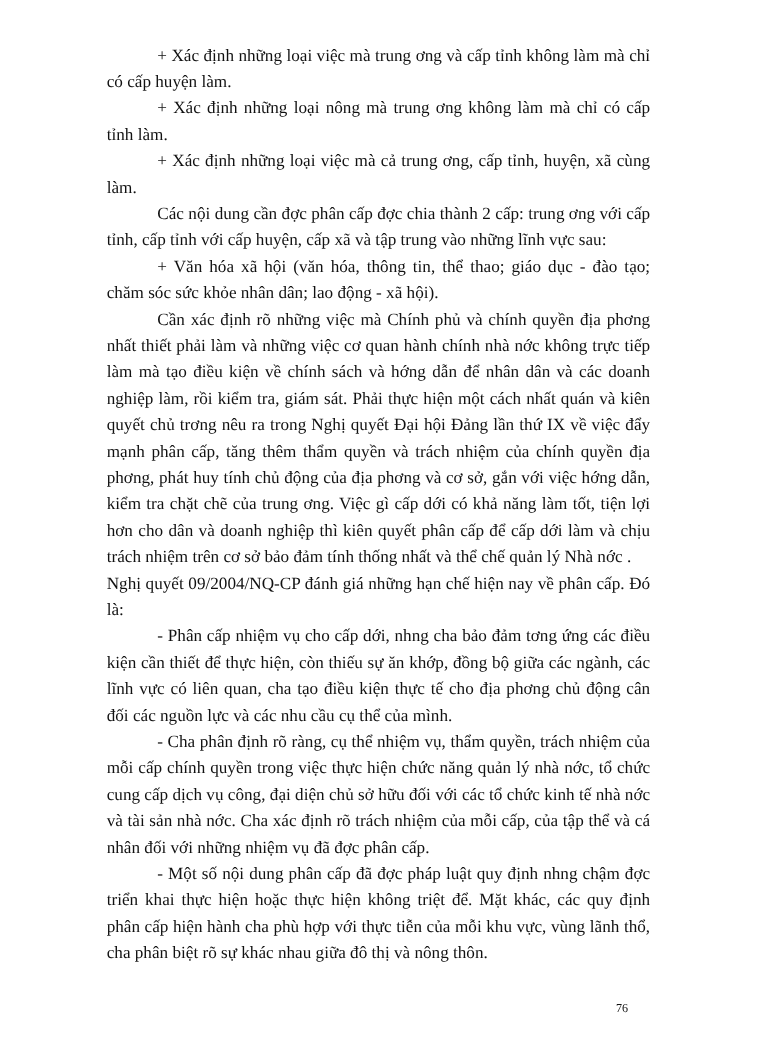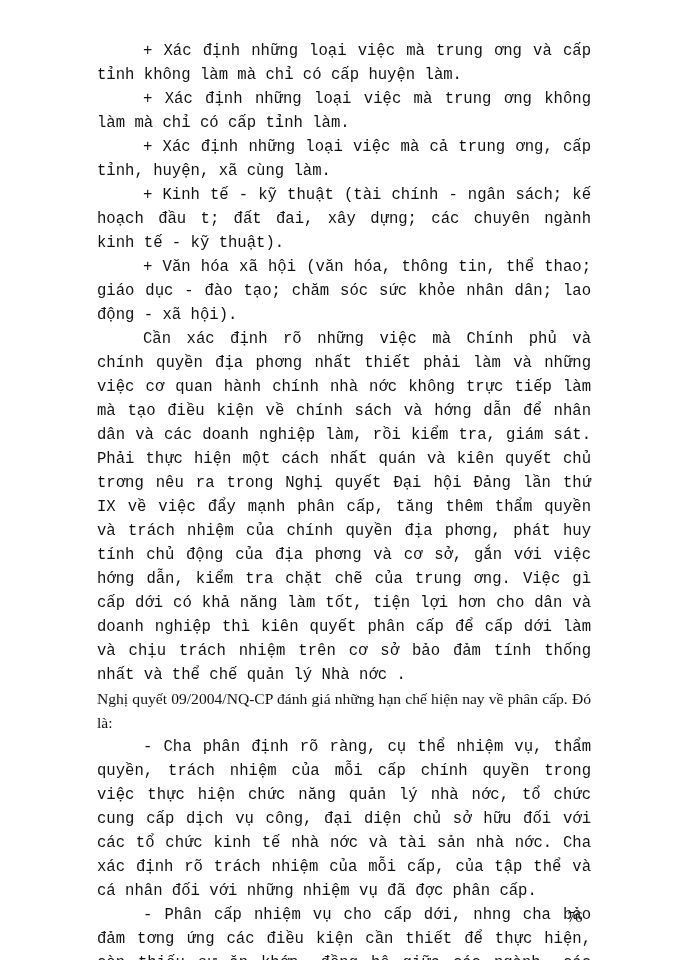--- a/index.html
+++ b/index.html
@@ -23,42 +23,41 @@
     }
     .para {
       margin: 0;
       font-size: 15.6px;
       line-height: 24px;
       text-align: justify;
       text-align-last: left;
     }
     .para.indent {
       text-indent: 46px;
-      font-family: Liberation Mono, monospace;
     }
     .page-number {
       position: absolute;
       left: 560px;
       top: 905px;
       width: 30px;
-      text-align: center;
-      font-size: 15px;
+      text-align: left;
+      font-size: 11px;
       line-height: 24px;
     }
   </style>
 </head>
 <body>
 
 <div class="page">
   <p class="para indent">+ Xác định những loại việc mà trung ơng   và cấp tỉnh không làm mà chỉ có cấp huyện làm.</p>
-  <p class="para indent">+ Xác định những loại việc mà trung ơng   không làm mà chỉ có cấp tỉnh làm.</p>
+  <p class="para indent">+ Xác định những loại nông mà trung ơng   không làm mà chỉ có cấp tỉnh làm.</p>
   <p class="para indent">+ Xác định những loại việc mà cả trung ơng,   cấp tỉnh, huyện, xã cùng làm.</p>
-  <p class="para indent">+ Kinh tế - kỹ thuật (tài chính - ngân sách; kế hoạch đầu t;   đất đai, xây dựng; các chuyên ngành kinh tế - kỹ thuật).</p>
+  <p class="para indent">Các nội dung cần đợc   phân cấp đợc   chia thành 2 cấp: trung ơng   với cấp tỉnh, cấp tỉnh với cấp huyện, cấp xã và tập trung vào những lĩnh vực sau:</p>
   <p class="para indent">+ Văn hóa xã hội (văn hóa, thông tin, thể thao; giáo dục - đào tạo; chăm sóc sức khỏe nhân dân; lao động - xã hội).</p>
   <p class="para indent">Cần xác định rõ những việc mà Chính phủ và chính quyền địa phơng   nhất thiết phải làm và những việc cơ quan hành chính nhà nớc   không trực tiếp làm mà tạo điều kiện về chính sách và hớng   dẫn để nhân dân và các doanh nghiệp làm, rồi kiểm tra, giám sát. Phải thực hiện một cách nhất quán và kiên quyết chủ trơng   nêu ra trong Nghị quyết Đại hội Đảng lần thứ IX về việc đẩy mạnh phân cấp, tăng thêm thẩm quyền và trách nhiệm của chính quyền địa phơng,   phát huy tính chủ động của địa phơng   và cơ sở, gắn với việc hớng   dẫn, kiểm tra chặt chẽ của trung ơng.   Việc gì cấp dới   có khả năng làm tốt, tiện lợi hơn cho dân và doanh nghiệp thì kiên quyết phân cấp để cấp dới   làm và chịu trách nhiệm trên cơ sở bảo đảm tính thống nhất và thể chế quản lý Nhà nớc   .</p>
   <p class="para">Nghị quyết 09/2004/NQ-CP đánh giá những hạn chế hiện nay về phân cấp. Đó là:</p>
+  <p class="para indent">- Phân cấp nhiệm vụ cho cấp dới,   nhng   cha   bảo đảm tơng   ứng các điều kiện cần thiết để thực hiện, còn thiếu sự ăn khớp, đồng bộ giữa các ngành, các lĩnh vực có liên quan, cha   tạo điều kiện thực tế cho địa phơng   chủ động cân đối các nguồn lực và các nhu cầu cụ thể của mình.</p>
   <p class="para indent">- Cha   phân định rõ ràng, cụ thể nhiệm vụ, thẩm quyền, trách nhiệm của mỗi cấp chính quyền trong việc thực hiện chức năng quản lý nhà nớc,   tổ chức cung cấp dịch vụ công, đại diện chủ sở hữu đối với các tổ chức kinh tế nhà nớc và tài sản nhà nớc.   Cha   xác định rõ trách nhiệm của mỗi cấp, của tập thể và cá nhân đối với những nhiệm vụ đã đợc   phân cấp.</p>
-  <p class="para indent">- Phân cấp nhiệm vụ cho cấp dới,   nhng   cha   bảo đảm tơng   ứng các điều kiện cần thiết để thực hiện, còn thiếu sự ăn khớp, đồng bộ giữa các ngành, các lĩnh vực có liên quan, cha   tạo điều kiện thực tế cho địa phơng   chủ động cân đối các nguồn lực và các nhu cầu cụ thể của mình.</p>
   <p class="para indent">- Một số nội dung phân cấp đã đợc   pháp luật quy định nhng   chậm đợc triển khai thực hiện hoặc thực hiện không triệt để. Mặt khác, các quy định phân cấp hiện hành cha   phù hợp với thực tiễn của mỗi khu vực, vùng lãnh thổ, cha phân biệt rõ sự khác nhau giữa đô thị và nông thôn.</p>
 
 </div>
 
 <div class="page-number">76</div>
 
 </body></html>

